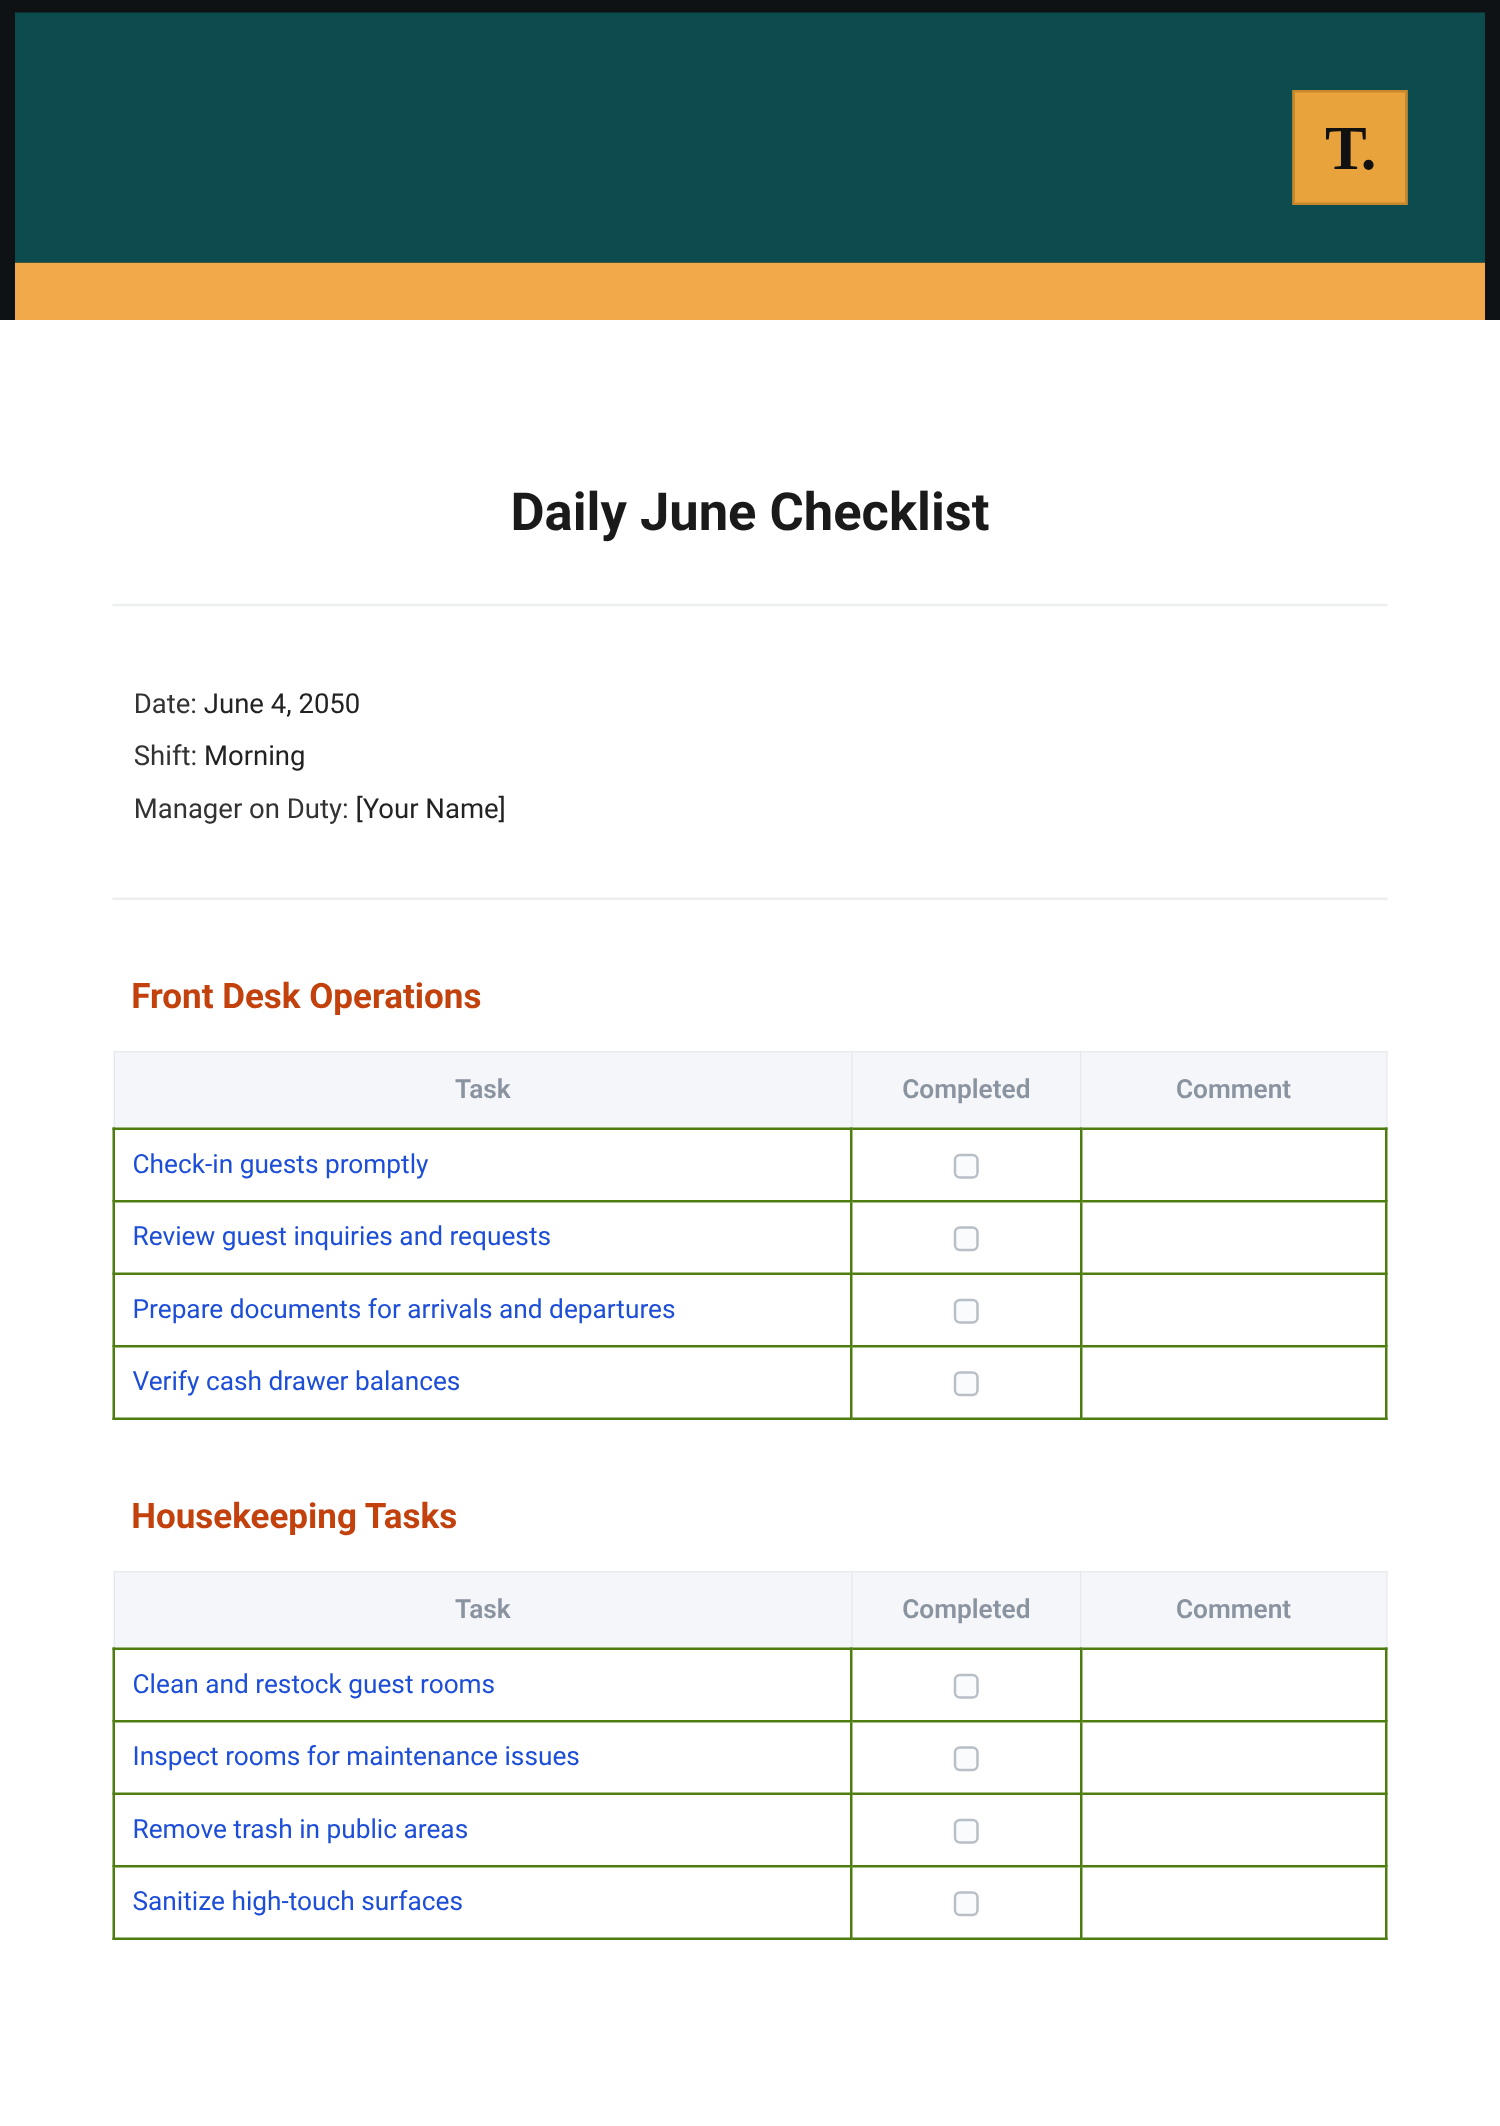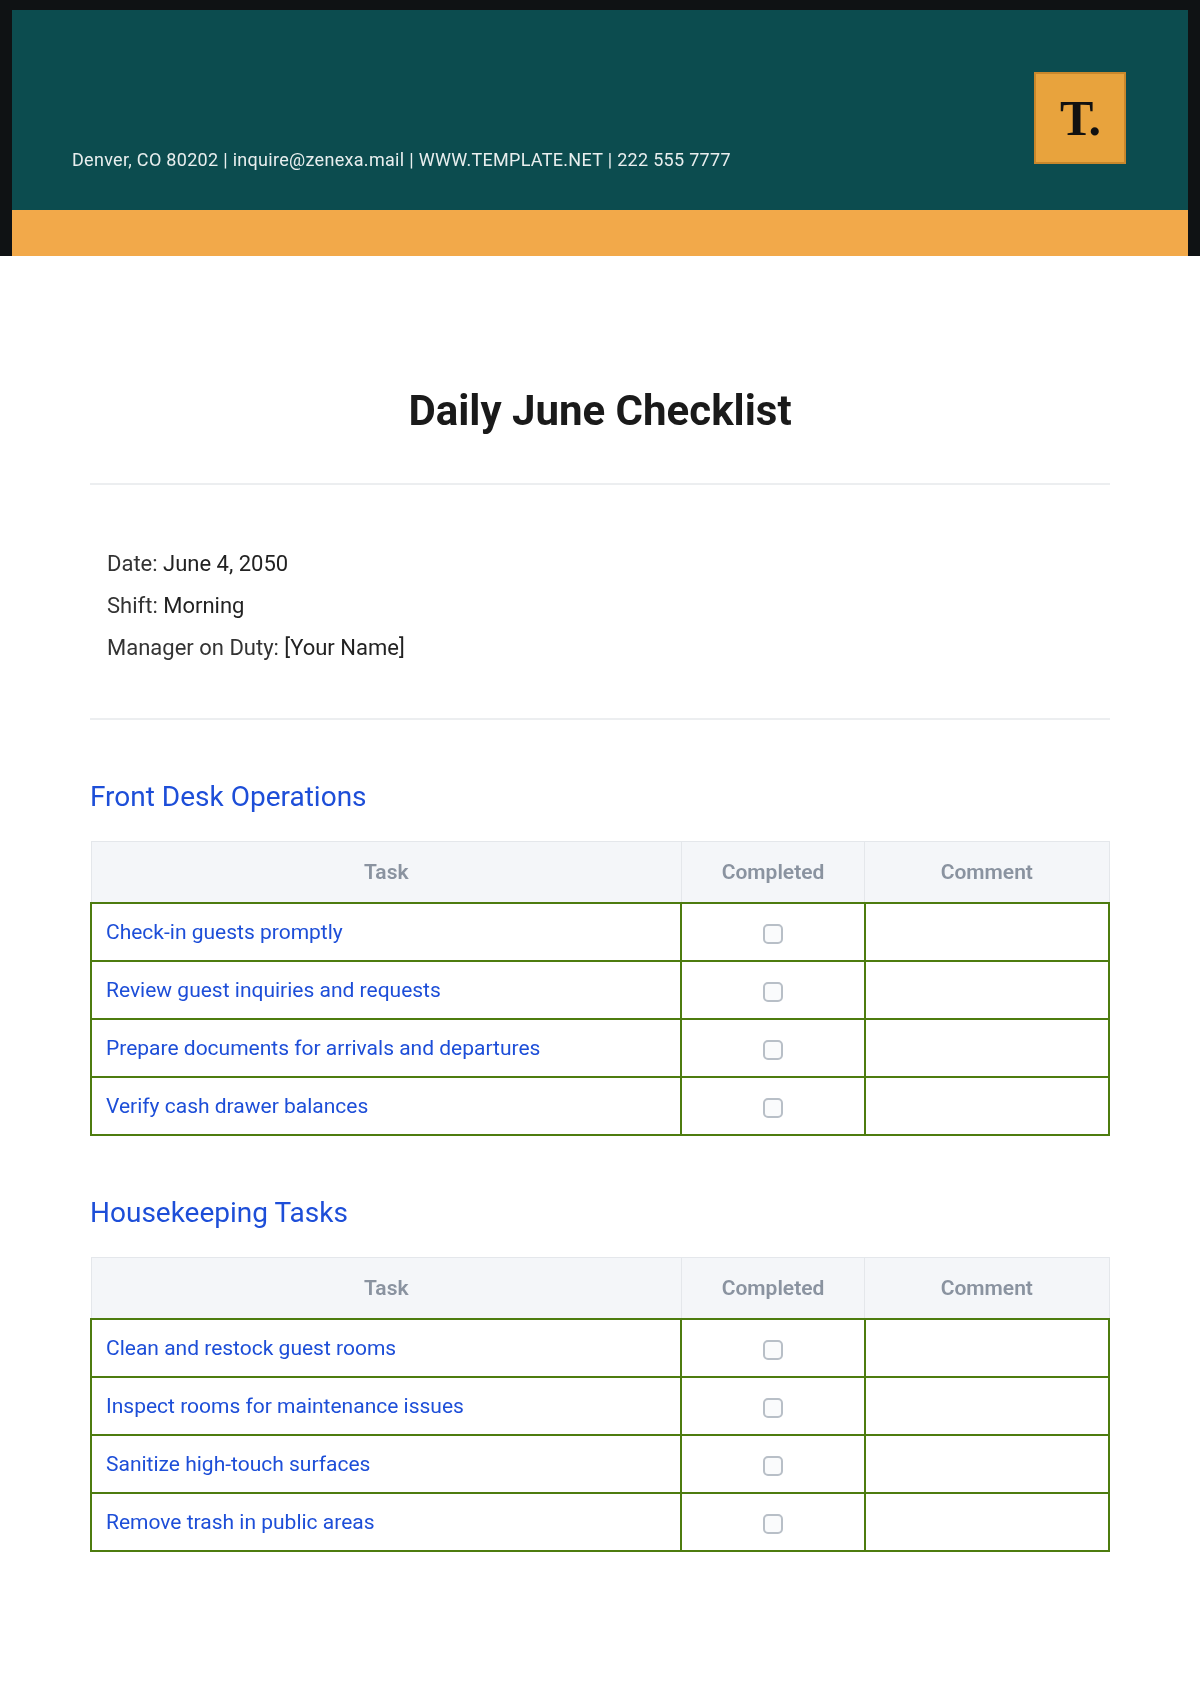--- a/index.html
+++ b/index.html
@@ -67,23 +67,23 @@
   .meta-block {
     padding: 58px 0 50px 0;
     font-size: 22px;
     color: #333;
     line-height: 1.9;
   }
   .meta-block .label { font-weight: 400; margin-left: 17px; }
   .meta-block .value { font-weight: 400; color: #222; }
   .section-title {
     font-size: 28px;
-    font-weight: 400;
-    color: #1d4ed8;
-    margin: 60px 0 28px 0;
+    font-weight: 700;
+    color: #c2410c;
+    margin: 60px 0 28px 15px;
   }
   table.checklist {
     width: 100%;
     border-collapse: collapse;
     font-size: 21px;
   }
   table.checklist th {
     background: #f4f6f9;
     color: #8a93a0;
     font-weight: 600;
@@ -109,21 +109,20 @@
     border-radius: 5px;
     background: #fafbfc;
     vertical-align: middle;
   }
 </style>
 </head>
 <body>
 
 <div class="outer">
   <div class="header-teal">
-    <div class="header-contact">Denver, CO 80202 | inquire@zenexa.mail | WWW.TEMPLATE.NET | 222 555 7777</div>
     <div class="logo-box">
       <span>T.</span>
     </div>
   </div>
   <div class="orange-bar"></div>
 </div>
 
 <div class="content">
 
   <h1 class="title">Daily June Checklist</h1>
@@ -190,26 +189,26 @@
             <td>Clean and restock guest rooms</td>
             <td class="center"><span class="chk"></span></td>
             <td></td>
           </tr>
           <tr>
             <td>Inspect rooms for maintenance issues</td>
             <td class="center"><span class="chk"></span></td>
             <td></td>
           </tr>
           <tr>
+            <td>Remove trash in public areas</td>
+            <td class="center"><span class="chk"></span></td>
+            <td></td>
+          </tr>
+          <tr>
             <td>Sanitize high-touch surfaces</td>
-            <td class="center"><span class="chk"></span></td>
-            <td></td>
-          </tr>
-          <tr>
-            <td>Remove trash in public areas</td>
             <td class="center"><span class="chk"></span></td>
             <td></td>
           </tr>
         </tbody>
       </table>
     </div>
 
 </div>
 
 </body></html>

